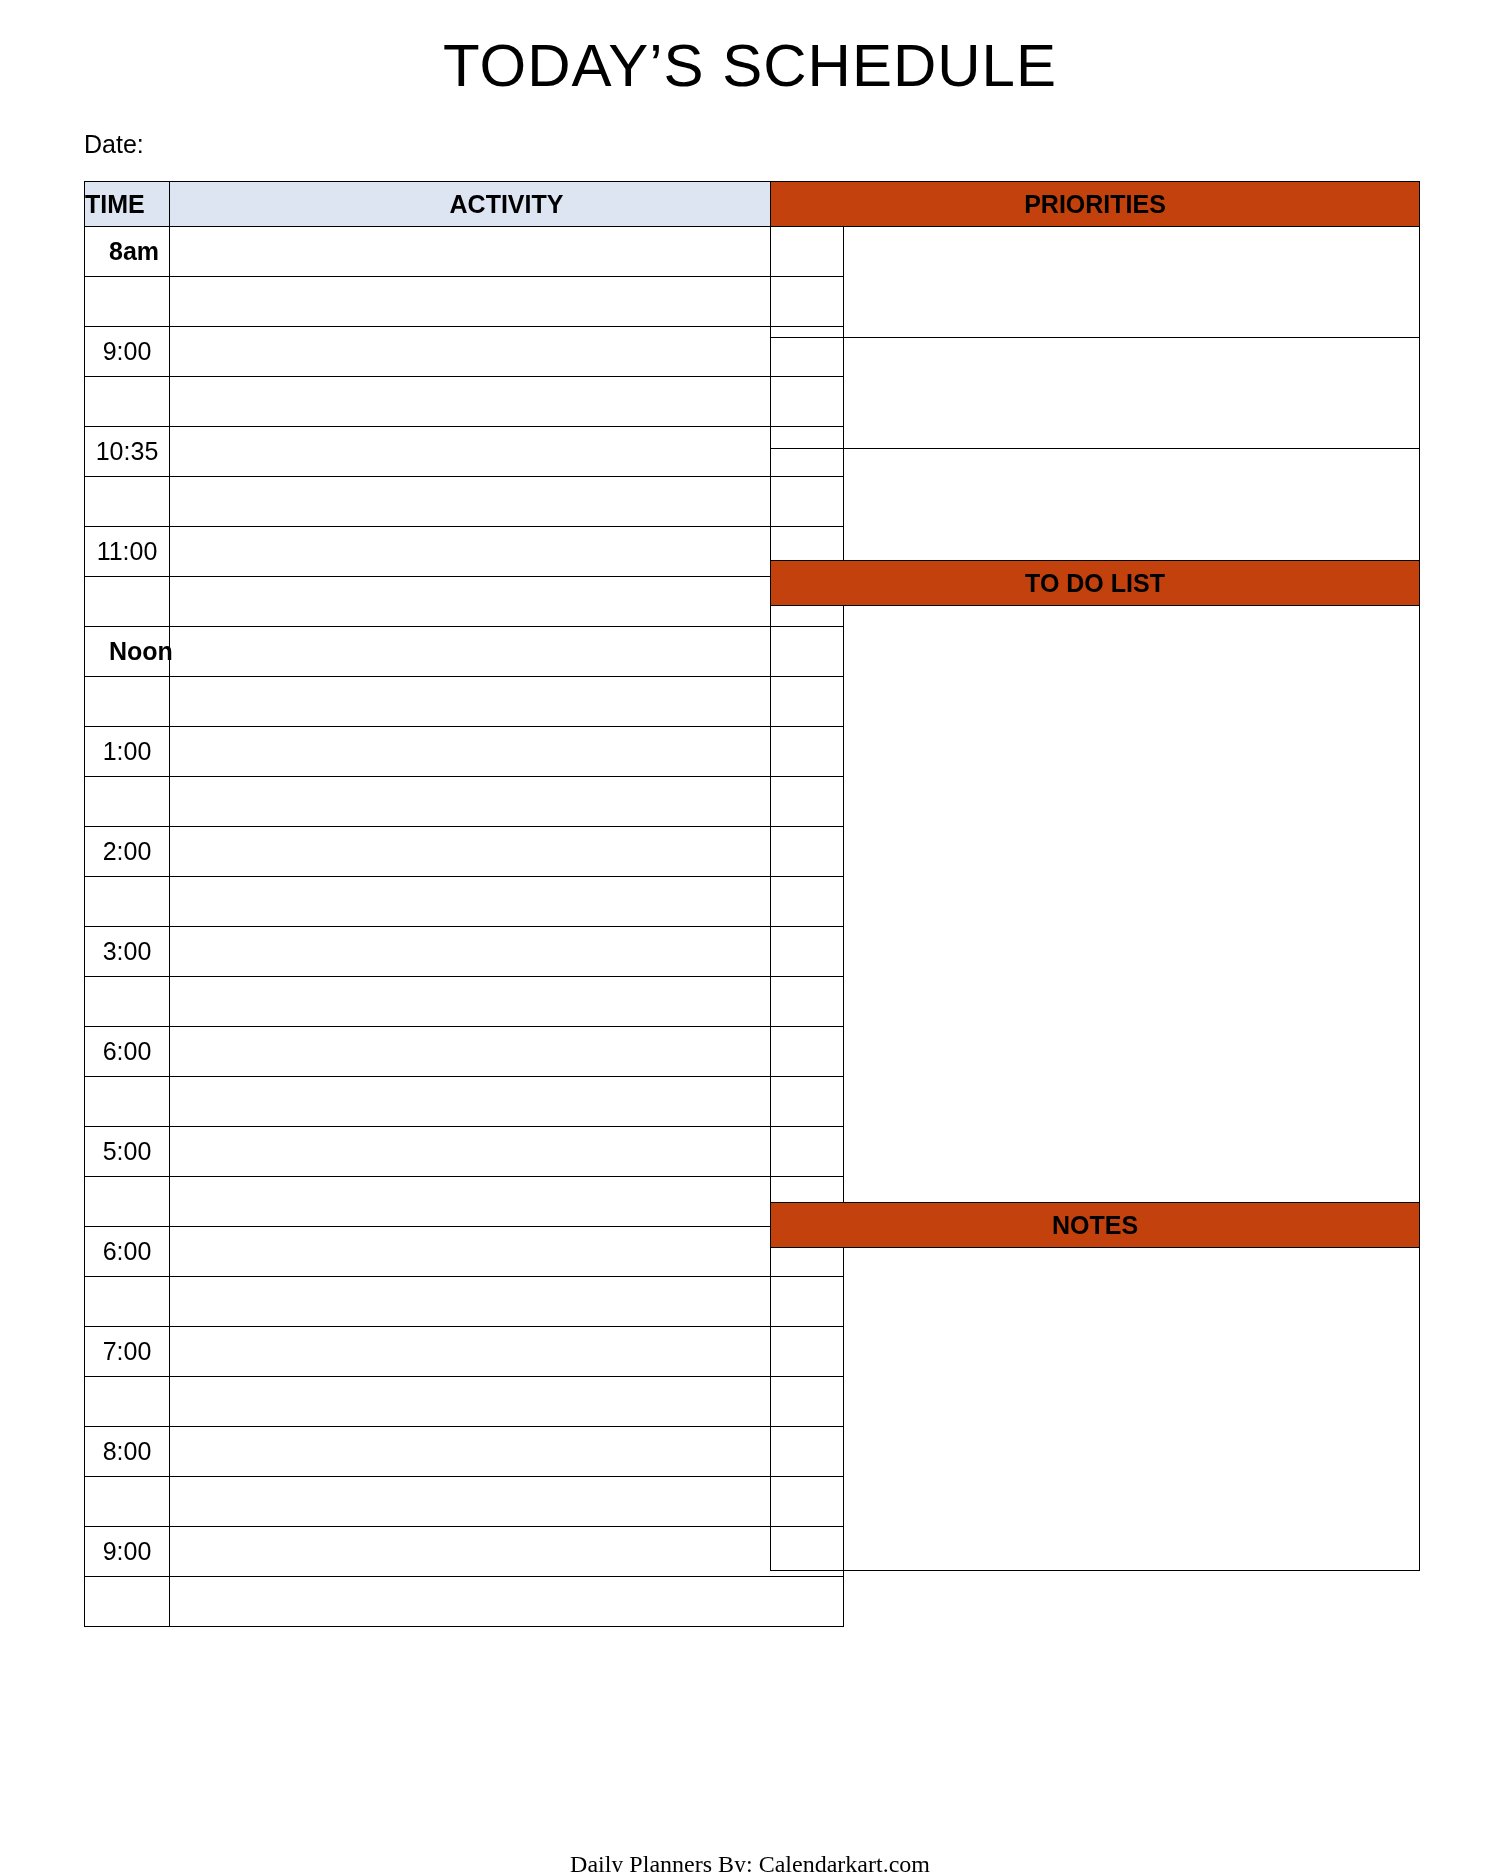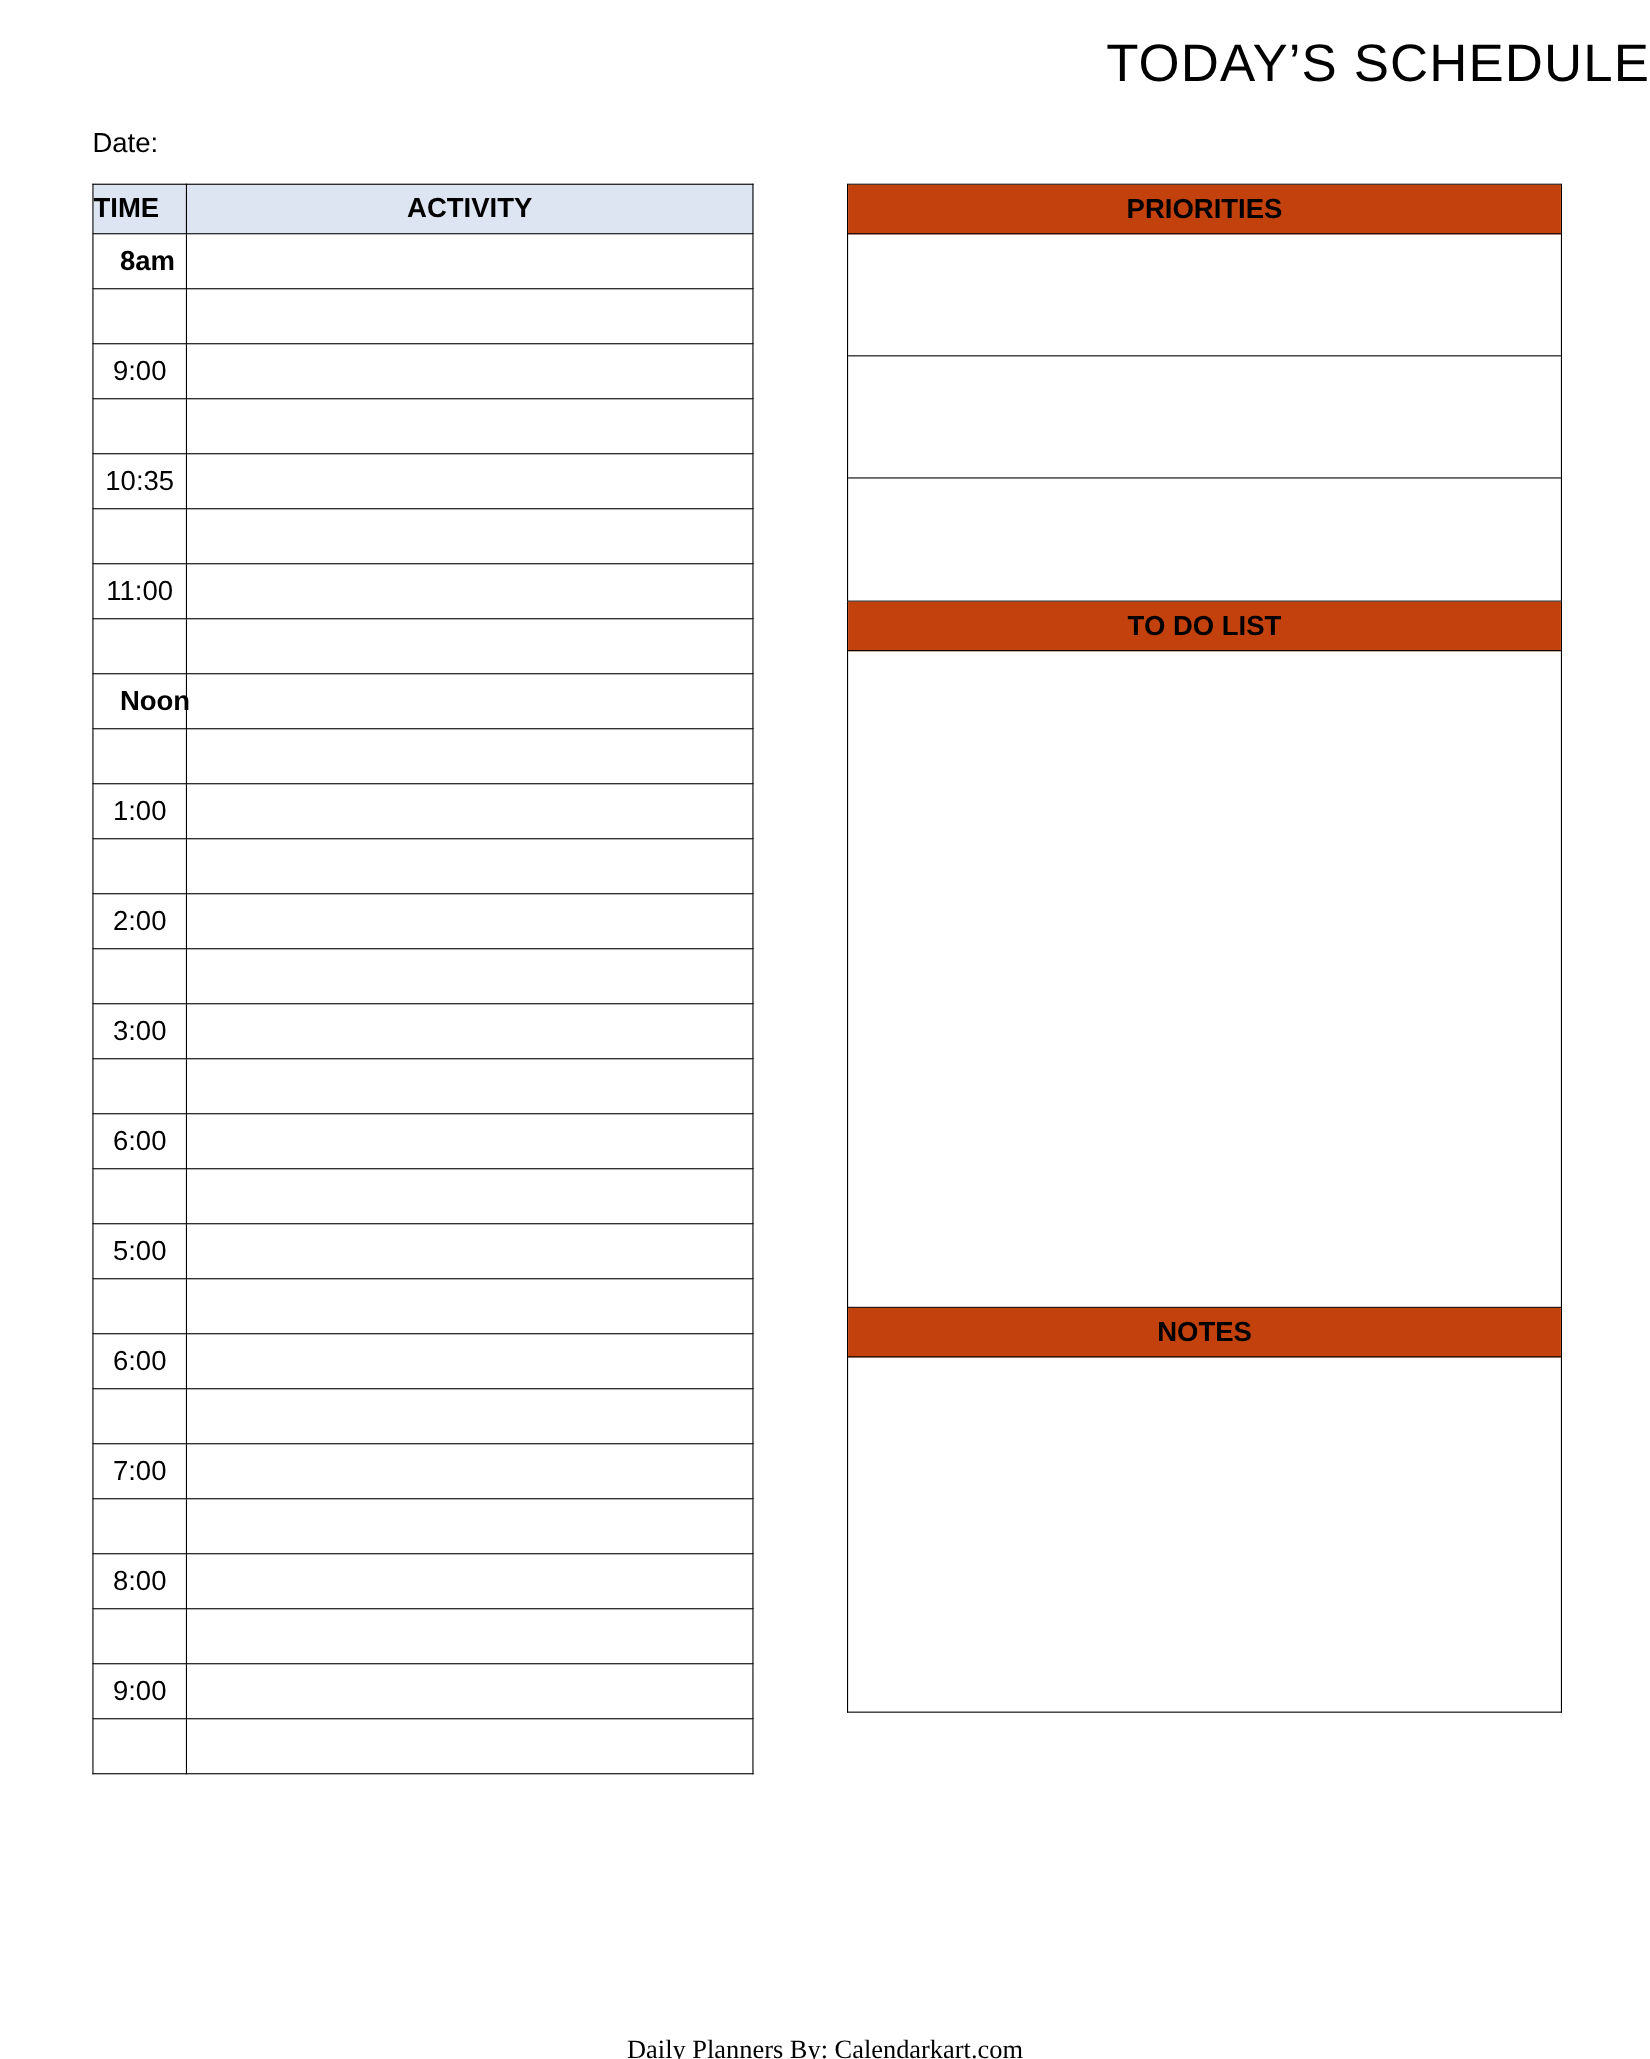--- a/index.html
+++ b/index.html
@@ -16,22 +16,22 @@
     overflow: hidden;
   }
   .page {
     position: relative;
     width: 1500px;
     height: 1872px;
     box-sizing: border-box;
     padding: 0;
   }
   .title {
-    text-align: right;
-    font-size: 48px;
+    text-align: center;
+    font-size: 60px;
     font-weight: 400;
     letter-spacing: 1px;
     margin: 30px 0 0 0;
     line-height: 1.2;
     font-family: "Liberation Sans", sans-serif;
   }
   .date-row {
     margin: 28px 0 0 84px;
     font-size: 25px;
     font-weight: 400;
@@ -46,21 +46,21 @@
     width: 650px;
   }
   .right-col {
     width: 650px;
     margin-left: 36px;
   }
 
   
   table.schedule {
     border-collapse: collapse;
-    width: 601px;
+    width: 760px;
     table-layout: fixed;
   }
   table.schedule th, table.schedule td {
     border: 1.5px solid #000000;
     height: 49px;
     padding: 0;
   }
   table.schedule th {
     background: #dde5f2;
     font-size: 25px;

